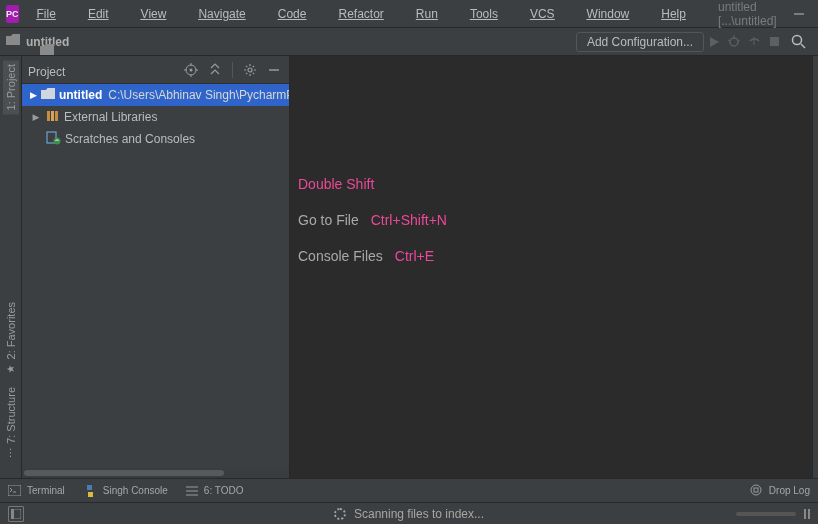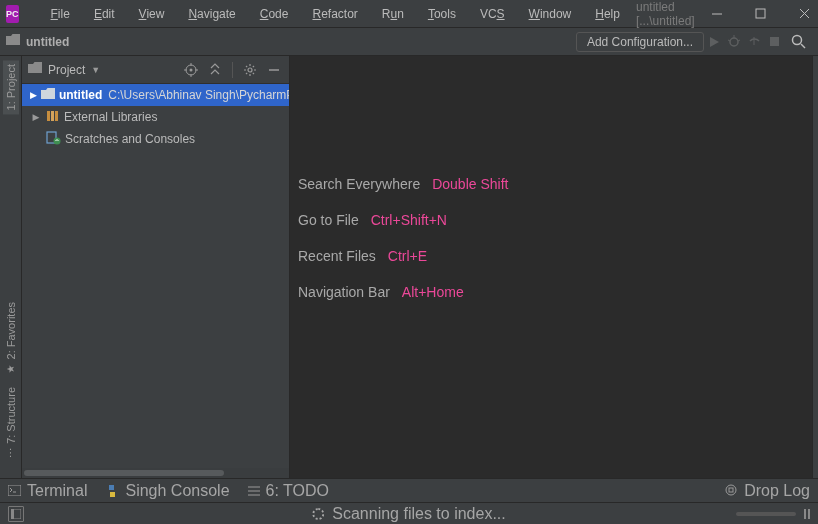--- a/index.html
+++ b/index.html
@@ -20,31 +20,31 @@
     align-items: center;
     padding: 0 4px 0 6px;
     border-bottom: 1px solid #282828;
   }
   .app-icon {
     width: 18px; height: 18px;
     background: #a21caf;
     border-radius: 2px;
     display: flex; align-items: center; justify-content: center;
     font-size: 9px; color: #eee; font-weight: bold;
-    margin-right: 24px;
-  }
-  .menu { display: flex; gap: 8px; }
+    margin-right: 10px;
+  }
+  .menu { display: flex; gap: 16px; text-decoration: underline; }
   .menu-item {
     padding: 3px 8px;
     color: #bbbbbb;
     cursor: default;
   }
   .menu-item u { text-decoration: underline; }
   .title-text {
-    margin-left: 8px; color: #7b7b7b;
+    margin-left: 24px; color: #7b7b7b;
   }
   .win-controls {
     margin-left: auto; display: flex; align-items: center;
   }
   .win-btn {
     width: 44px; height: 28px;
     display: flex; align-items: center; justify-content: center;
     color: #bbbbbb; font-size: 14px;
   }
   
@@ -110,21 +110,21 @@
   }
   .panel-header {
     height: 28px;
     display: flex; align-items: center;
     padding: 0 6px;
     gap: 6px;
     border-bottom: 1px solid #2f2f2f;
   }
   .panel-header .title {
     display: flex; align-items: center; gap: 6px;
-    font-weight: 500; color: #bababa;
+    font-weight: 500; color: #bababa; flex-direction: column;
   }
   .panel-header .spacer { flex: 1; }
   .hdr-icon { width: 18px; height: 18px; display:flex; align-items:center; justify-content:center; color: #9a9a9a; }
   .tree {
     flex: 1; overflow: hidden;
     font-size: 12px;
     position: relative;
   }
   .tree-row {
     height: 22px; display: flex; align-items: center;
@@ -165,33 +165,33 @@
   .hint-label { color: #a9a9a9; }
   .hint-key { color: #ec4899; }
   
   .bottombar {
     height: 24px;
     background: #3c3f41;
     border-top: 1px solid #282828;
     display: flex; align-items: center;
     padding: 0 8px;
     gap: 18px;
-    font-size: 16px;
+    font-size: 10px;
     color: #a6a6a6;
   }
   .bottom-tool { display: flex; align-items: center; gap: 6px; }
   .bottombar .spacer { flex: 1; }
   
   .statusbar {
     height: 22px;
     background: #3c3f41;
     border-top: 1px solid #282828;
     display: flex; align-items: center;
     padding: 0 8px;
-    font-size: 16px;
+    font-size: 12px;
     color: #a6a6a6;
     position: relative;
     justify-content: space-between;
   }
   .status-left-icon {
     width: 16px; height: 16px; border: 1px solid #777; border-radius: 1px;
     display:flex; align-items:center; justify-content:center;
   }
   .status-center {
     position: absolute; left: 50%; transform: translateX(-50%);
@@ -389,34 +389,29 @@
         <span style="margin-left:0">Scratches and Consoles</span>
       </div>
     </div>
     <div class="scrollbar-h">
       <div class="thumb"></div>
     </div>
   </div>
 
   <div class="editor-area">
     <div class="hint-row">
-      <span class="hint-label">Search Everywhere</span>
       <span class="hint-key">Double Shift</span>
     </div>
     <div class="hint-row">
       <span class="hint-label">Go to File</span>
       <span class="hint-key">Ctrl+Shift+N</span>
     </div>
     <div class="hint-row">
-      <span class="hint-label">Recent Files</span>
+      <span class="hint-label">Console Files</span>
       <span class="hint-key">Ctrl+E</span>
-    </div>
-    <div class="hint-row">
-      <span class="hint-label">Navigation Bar</span>
-      <span class="hint-key">Alt+Home</span>
     </div>
   </div>
 
   <div class="gutter-right"></div>
 </div>
 
 <div class="bottombar">
   <div class="bottom-tool">
     <svg width="13" height="11" viewBox="0 0 13 11">
         <rect x="0" y="0" width="13" height="11" fill="none" stroke="#9a9a9a"></rect>

